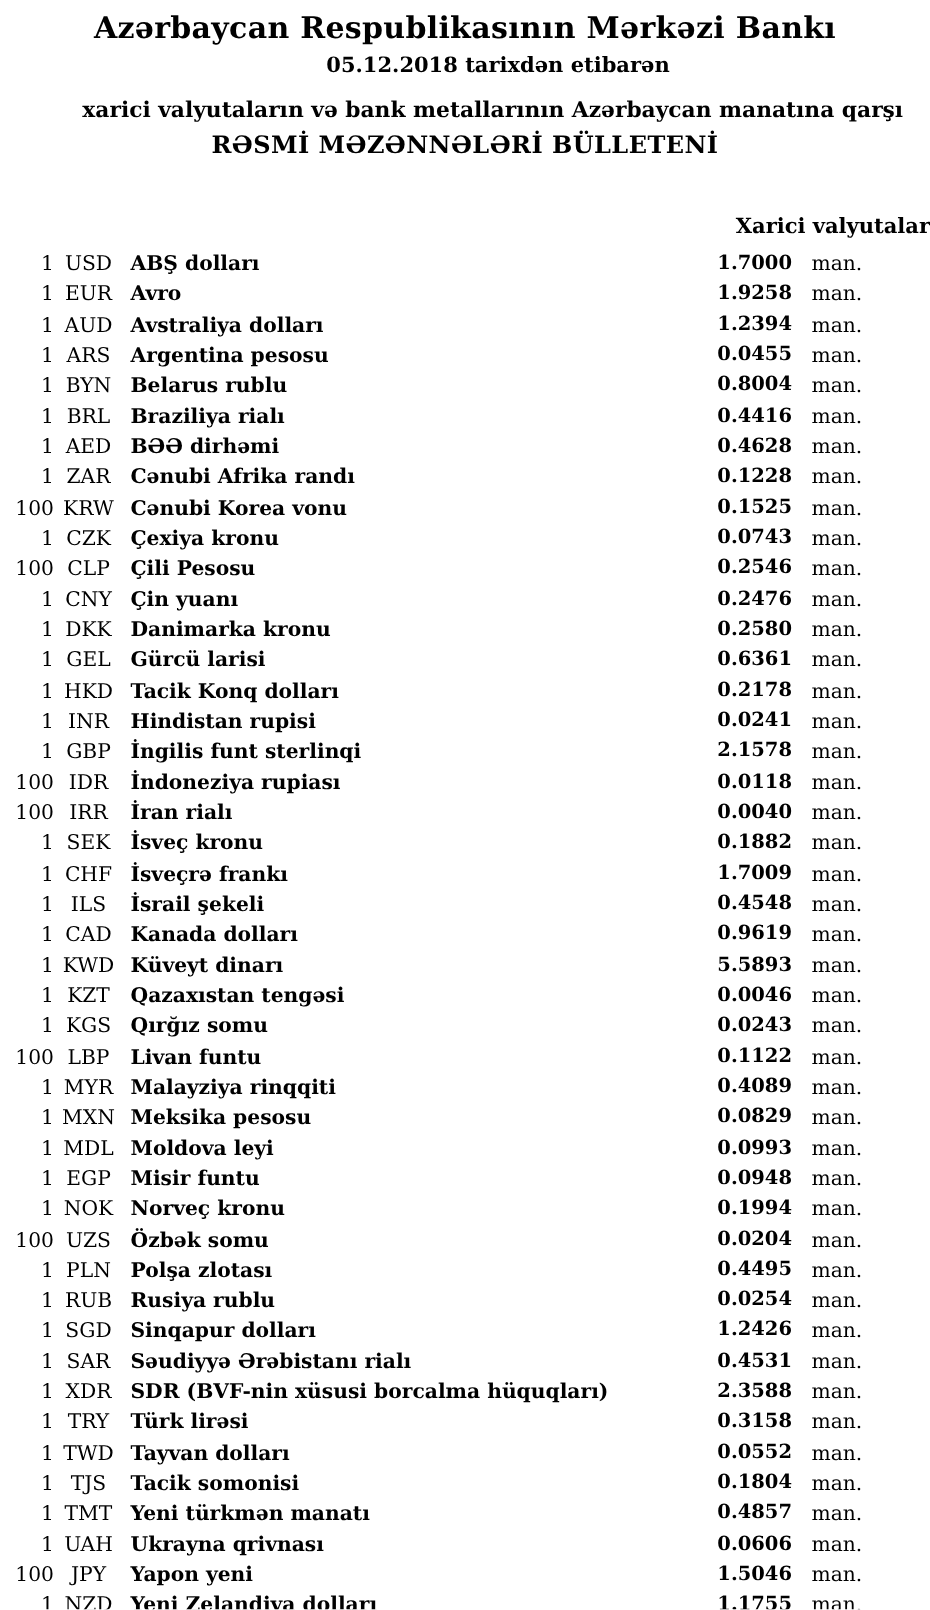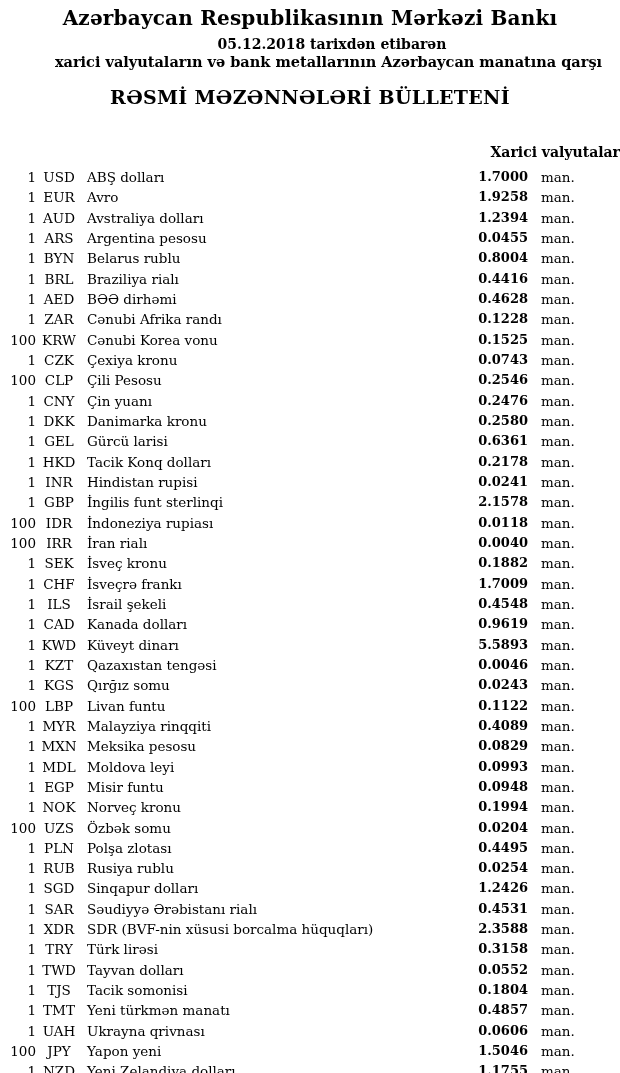--- a/index.html
+++ b/index.html
@@ -26,28 +26,28 @@
     line-height: 23px;
     letter-spacing: 0.2px;
   }
   .hdr-date {
     margin-top: 6px;
     font-size: 14px;
     line-height: 17px;
     margin-left: 44px;
   }
   .hdr-subtitle {
-    margin-top: 0;
+    margin-top: 12px;
     font-size: 14.5px;
     line-height: 18px;
     padding-left: 37px;
   }
   .hdr-bulletin {
-    margin-top: 17px;
-    font-size: 19px;
+    margin-top: 4px;
+    font-size: 16px;
     line-height: 19px;
     letter-spacing: 0.3px;
   }
   .section-title {
     margin-top: 36px;
     text-align: right;
     font-weight: bold;
     font-size: 14px;
     line-height: 18px;
   }
@@ -58,21 +58,21 @@
     display: grid;
     grid-template-columns: 36px 46px 370px 76px 50px;
     height: 20.33px;
     align-items: center;
     font-size: 13.5px;
     line-height: 20.33px;
     white-space: nowrap;
   }
   .qty   { text-align: right; }
   .code  { text-align: center; }
-  .name  { padding-left: 5px; }
+  .name  { padding-left: 5px; font-weight: bold; }
   .rate  { text-align: right; font-weight: bold; font-size: 13px; }
   .unit  { padding-left: 13px; }
 </style>
 </head>
 <body>
 
 <div class="page">
 
   <div class="hdr">
     <div class="hdr-title">Azərbaycan Respublikasının Mərkəzi Bankı</div>

